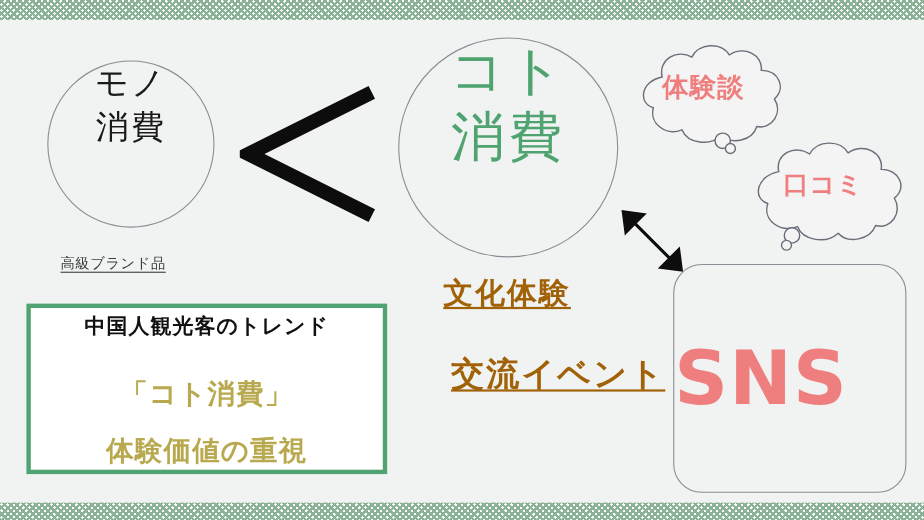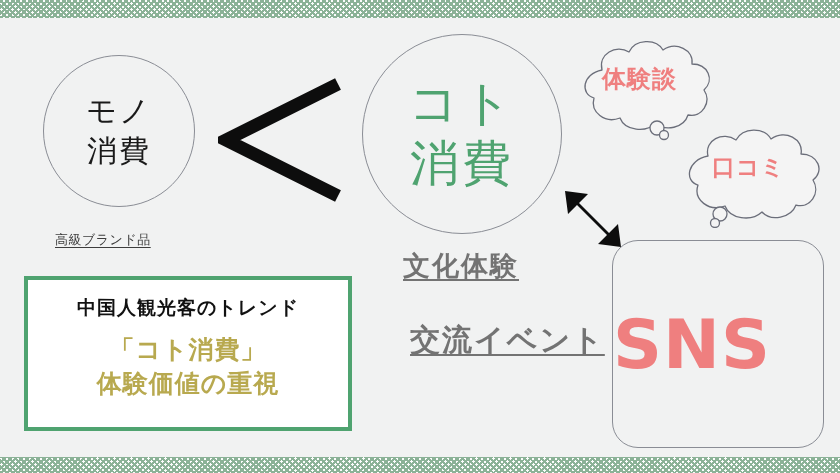--- a/index.html
+++ b/index.html
@@ -38,21 +38,20 @@
 
   
   .circle {
     position: absolute;
     border-radius: 50%;
     border: 1.3px solid #8a8d95;
     background: #f1f2f2;
     display: flex;
     flex-direction: column;
     align-items: center;
-    justify-content: center;
     box-sizing: border-box;
   }
   #circle-mono {
     left: 43px; top: 55px;
     width: 152px; height: 152px;
   }
   #circle-mono .cline {
     color: #1a1a1a;
     font-size: 30px;
     line-height: 1.34;
@@ -87,21 +86,21 @@
     letter-spacing: 0.5px;
     text-decoration: underline;
     text-underline-offset: 3px;
     text-decoration-thickness: 1px;
     white-space: nowrap;
   }
 
   
   .green-label {
     position: absolute;
-    color: #737373;
+    color: #a16207;
     font-weight: 700;
     white-space: nowrap;
     text-decoration: underline;
     text-underline-offset: 4px;
     text-decoration-thickness: 1.5px;
   }
   #label-culture { left: 403px; top: 248px; font-size: 27px; letter-spacing: 2px; }
   #label-event   { left: 368px; top: 320px; font-size: 30px; letter-spacing: 2px; margin-left: 42px; }
 
   
@@ -151,22 +150,22 @@
   #summary-card {
     position: absolute;
     left: 24px; top: 276px;
     width: 328px; height: 155px;
     border: 4px solid #4fa370;
     background: #ffffff;
     box-sizing: border-box;
     display: flex;
     flex-direction: column;
     align-items: center;
-    justify-content: flex-start;
-    padding-top: 15px;
+    justify-content: space-between;
+    padding-top: 4px;
   }
   #summary-heading {
     color: #111111;
     font-size: 19px;
     font-weight: 700;
     letter-spacing: 1px;
     margin-bottom: 12px;
     white-space: nowrap;
   }
   .summary-sub {

